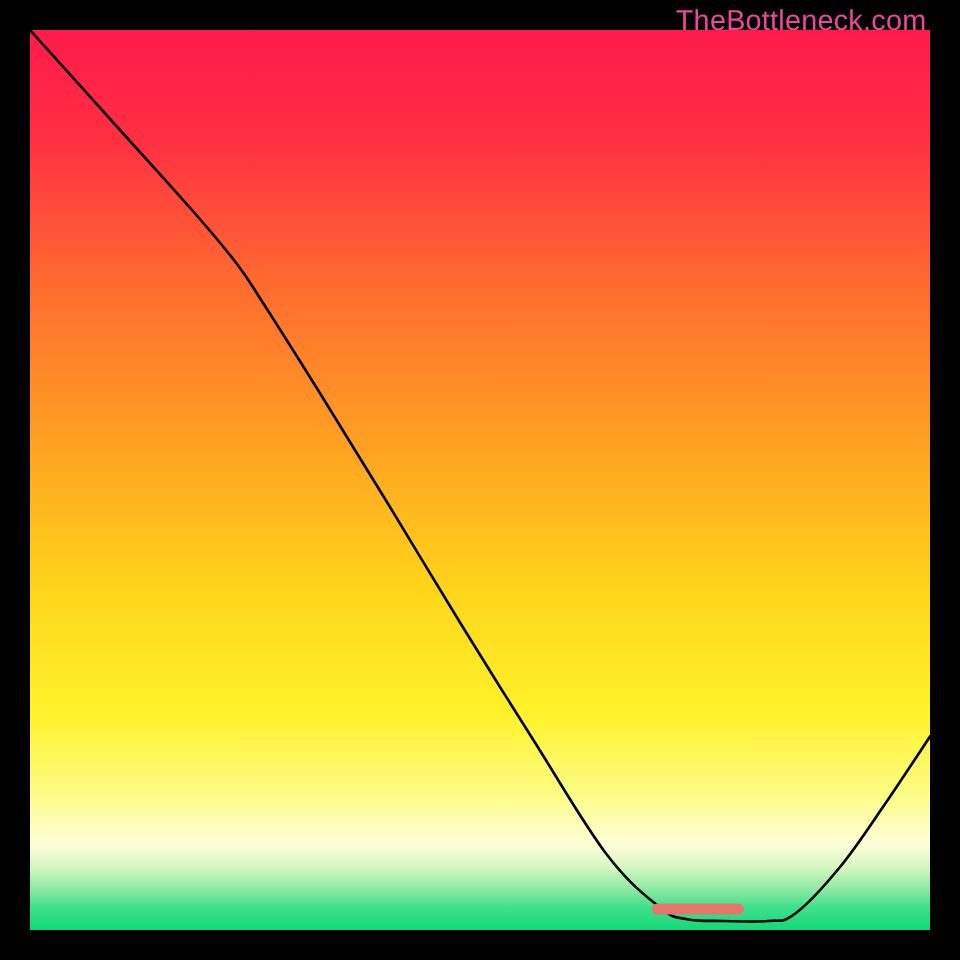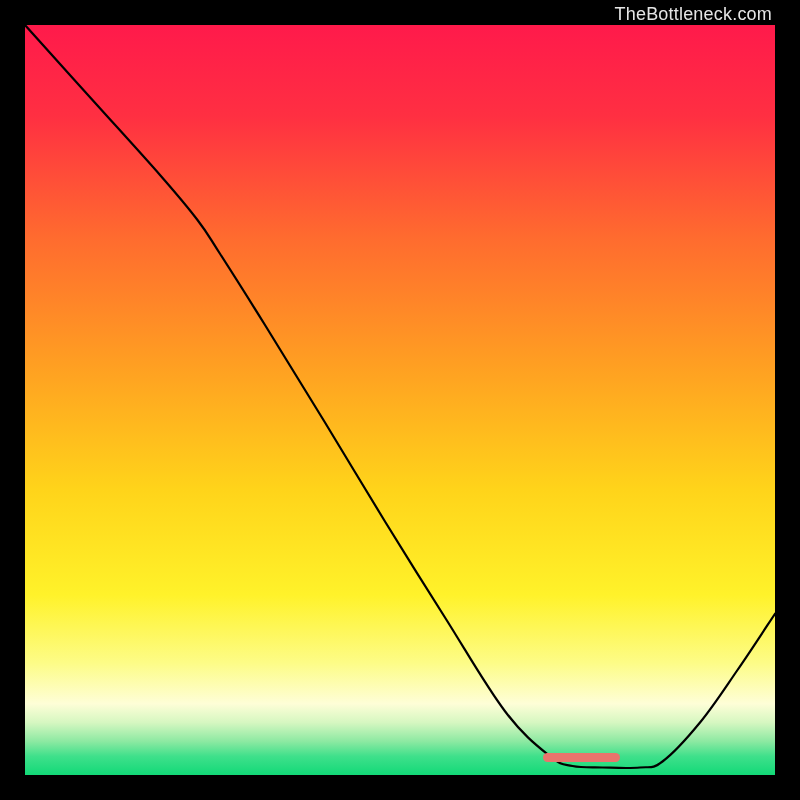--- a/index.html
+++ b/index.html
@@ -38,22 +38,22 @@
     position: absolute;
     left: 0;
     top: 0;
     width: 750px;
     height: 750px;
   }
   .watermark {
     position: absolute;
     top: 4px;
     right: 28px;
-    color: #e5e5e5;
-    font-size: 18px;
+    color: #ec4899;
+    font-size: 24px;
     font-weight: 500;
     letter-spacing: 0.2px;
   }
   .marker {
     position: absolute;
     height: 9px;
     border-radius: 4.5px;
   }
 </style>
 </head>

